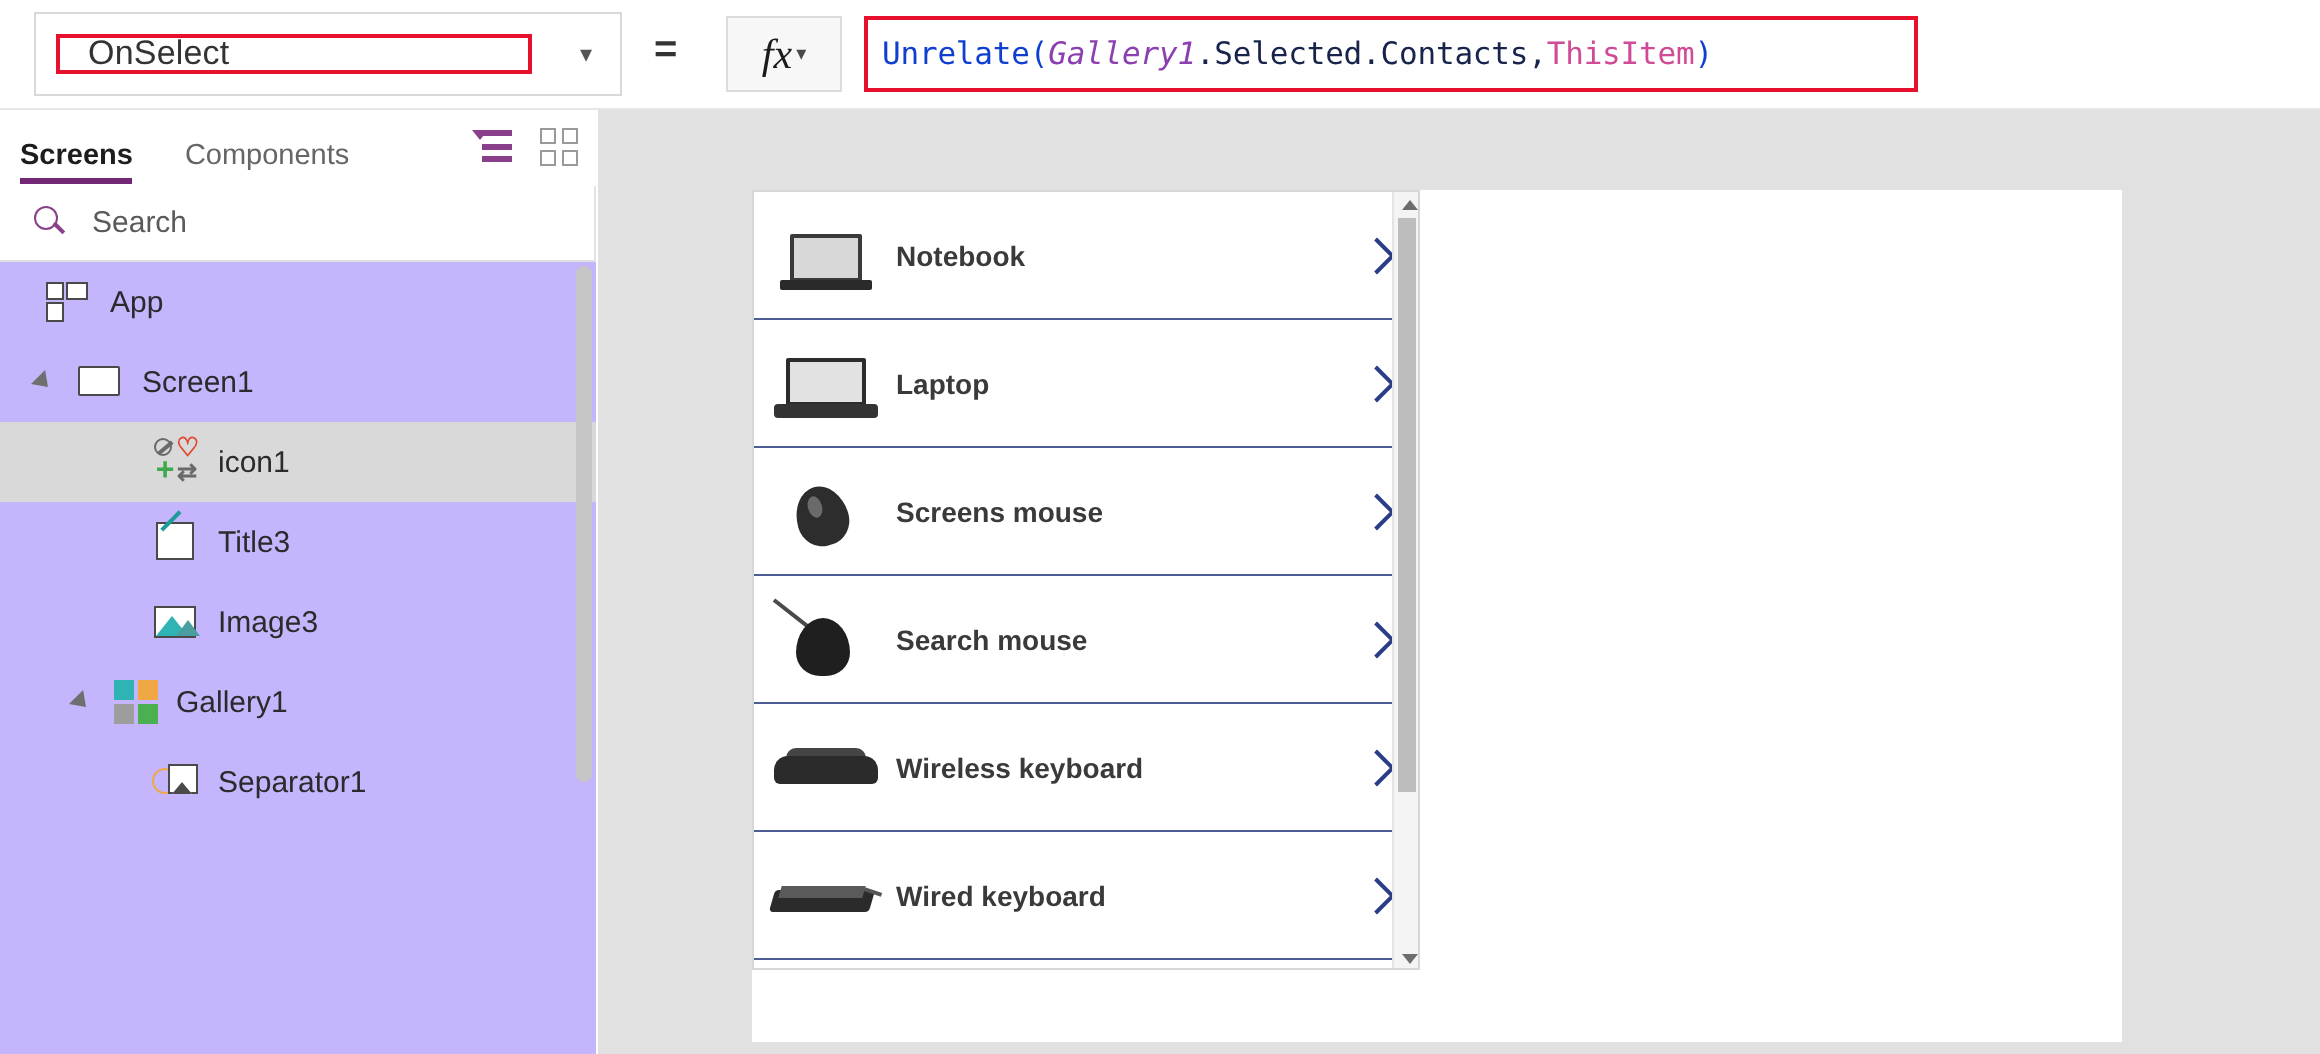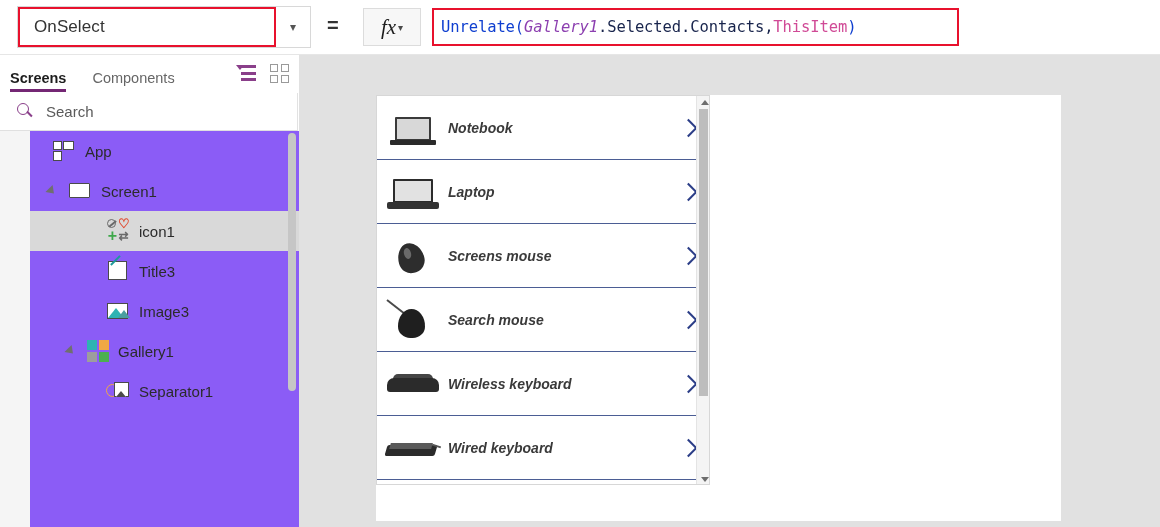--- a/index.html
+++ b/index.html
@@ -15,21 +15,21 @@
     position: absolute; left: 0; top: 0; width: 1160px; height: 55px;
     background: #ffffff; border-bottom: 1px solid #e6e6e6;
     display: flex; align-items: center;
   }
   
   #prop-wrap {
     position: absolute; left: 17px; top: 6px; width: 294px; height: 42px;
     background: #fff; border: 1px solid #d8d8d8; display: flex; align-items: stretch;
   }
   #prop-select {
-    flex: 1; margin: 0; border: 2px solid #e8112d; background: #fff;
+    flex: 1; margin: 10px; border: 2px solid #e8112d; background: #fff;
     display: flex; align-items: center; padding-left: 14px;
     font-size: 17px; color: #333; letter-spacing: .1px;
   }
   #prop-caret {
     width: 34px; display: flex; align-items: center; justify-content: center;
     color: #555; font-size: 12px;
   }
   #equals {
     position: absolute; left: 327px; top: 14px; font-size: 20px;
     color: #333; font-weight: 700;
@@ -112,21 +112,21 @@
     background: #8a3f8a; transform: rotate(45deg); display: block;
   }
   #search-input {
     flex: 1; border: 0; outline: none; margin-left: 11px; font-size: 15px;
     color: #5a5a5a; font-family: "Liberation Sans", sans-serif; background: transparent;
   }
   #search-input::placeholder { color: #5a5a5a; }
 
   #tree {
     position: absolute; left: 0; top: 76px; width: 298px; height: 396px;
-    overflow: hidden; background: #8b5cf6; margin-left: 30px;
+    overflow: hidden; background: #c4b5fd;
   }
   .node {
     height: 40px; display: flex; align-items: center; position: relative;
     font-size: 15px; color: #2b2b2b; cursor: default;
   }
   .node.sel { background: #d9d9d9; }
   .twisty {
     position: absolute; width: 0; height: 0;
     border-top: 5px solid transparent; border-bottom: 5px solid transparent;
     border-left: 7px solid #6f6f6f; transform: rotate(45deg);
@@ -207,21 +207,21 @@
   
   #gallery1 {
     position: absolute; left: 0px; top: 0px; width: 334px; height: 390px;
     background: #fff; border: 1px solid #d7d7d7; overflow: hidden;
   }
   .prod-row {
     position: relative; height: 64px; display: flex; align-items: center;
     border-bottom: 1.4px solid #4b5d94; background: #fff;
   }
   .prod-img { width: 62px; height: 46px; margin-left: 5px; flex: none; position: relative; }
-  .prod-name { margin-left: 4px; font-size: 14px; font-weight: bold; color: #3a3a3a; font-style: italic; }
+  .prod-name { margin-left: 4px; font-size: 14px; font-weight: bold; color: #3a3a3a; }
   .chev {
     position: absolute; right: 14px; top: 50%; width: 13px; height: 13px;
     border-top: 2.6px solid #2b3d87; border-right: 2.6px solid #2b3d87;
     transform: translateY(-50%) rotate(45deg);
   }
   
   .pic-notebook .base { position:absolute; left:8px; bottom:6px; width:46px; height:5px;
     background:#2a2a2a; border-radius:1px; }
   .pic-notebook .lid { position:absolute; left:13px; bottom:10px; width:36px; height:24px;
     background:#d8d8d8; border:2.5px solid #3a3a3a; border-radius:1px; }

